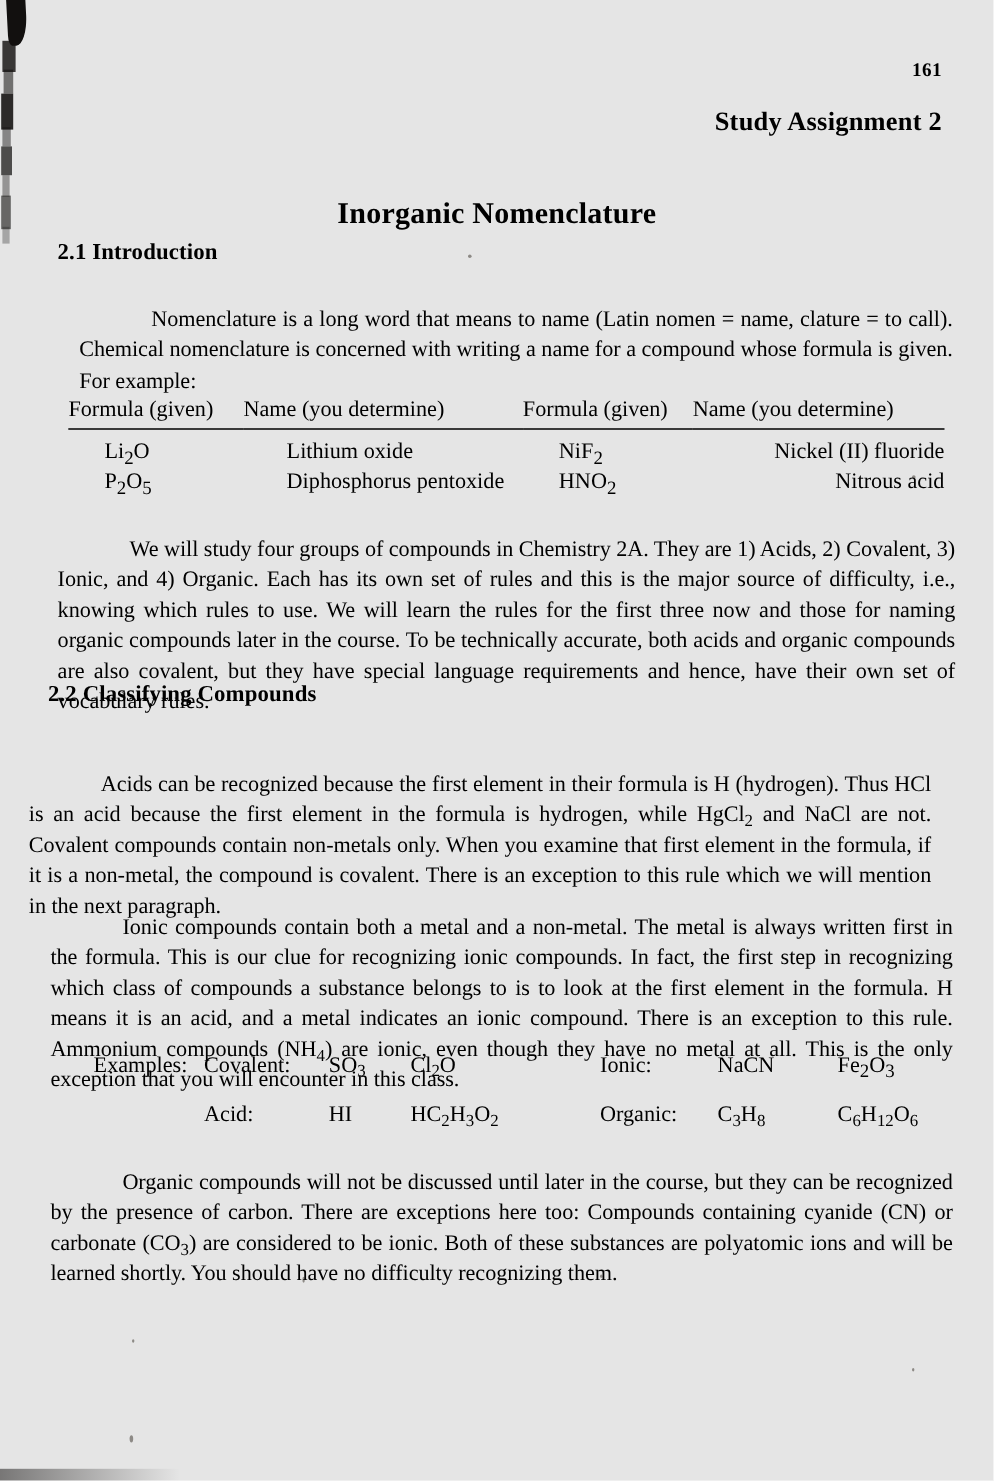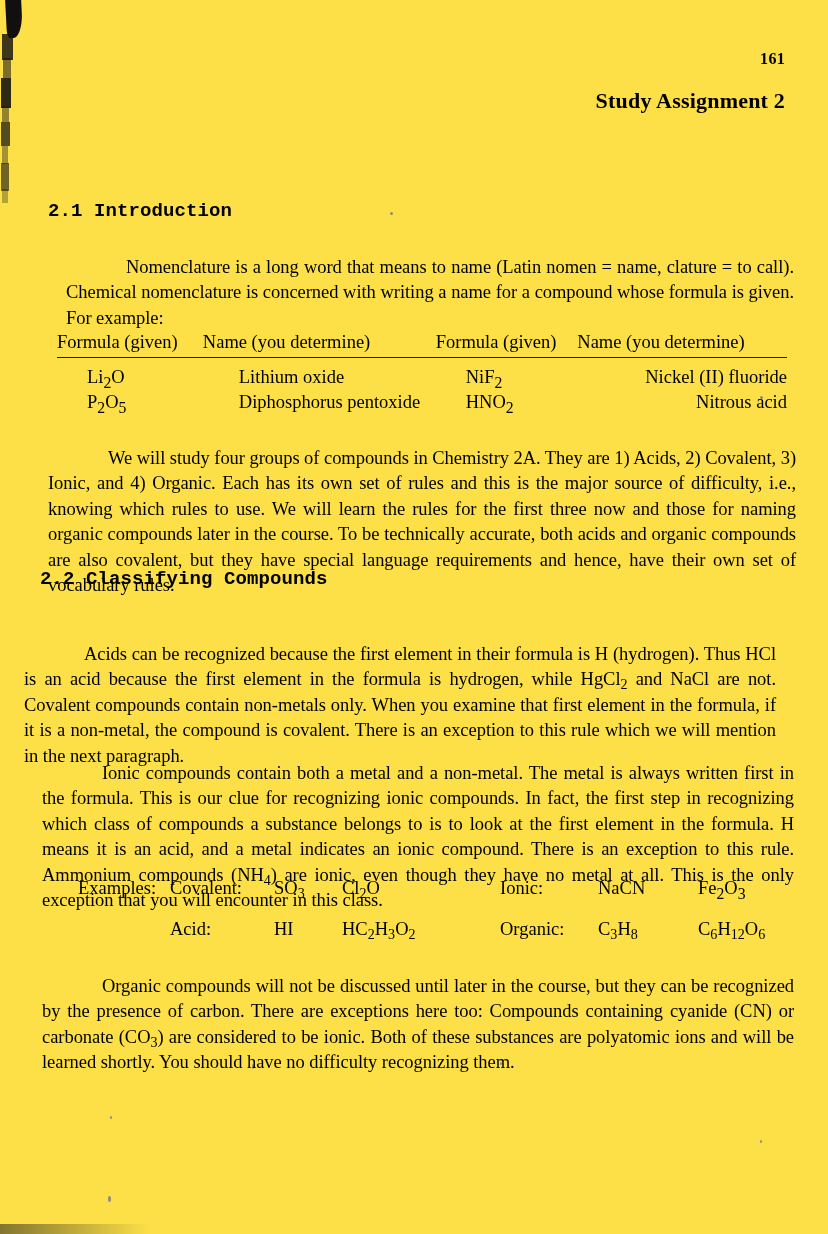--- a/index.html
+++ b/index.html
@@ -8,21 +8,21 @@
     background: #ffffff;
   }
   body {
     font-family: "Liberation Serif", "DejaVu Serif", serif;
     color: #000000;
   }
   #page {
     position: relative;
     width: 828px;
     height: 1234px;
-    background: #fde047;
+    background: #e5e5e5;
     overflow: hidden;
   }
 
   
   .scan-edge {
     position: absolute;
     left: 0;
     top: 0;
     width: 26px;
     height: 205px;
@@ -84,21 +84,20 @@
     font-size: 25px;
     font-weight: bold;
     letter-spacing: .2px;
   }
 
   .section-heading {
     position: absolute;
     font-size: 19px;
     font-weight: bold;
     letter-spacing: .1px;
-    font-family: Liberation Mono, monospace;
   }
   #sec-2-1 { top: 200px; left: 48px; }
   #sec-2-2 { top: 568px; left: 40px; }
 
   .para {
     position: absolute;
     font-size: 18.5px;
     line-height: 25.5px;
     text-align: justify;
     text-indent: 60px;
@@ -191,20 +190,21 @@
   <div class="speck" style="left:500px;top:1062px;width:2px;height:3px;"></div>
   <div class="speck" style="left:110px;top:1116px;width:2px;height:3px;"></div>
   <div class="speck" style="left:108px;top:1196px;width:3px;height:6px;"></div>
   <div class="speck" style="left:760px;top:1140px;width:2px;height:3px;"></div>
   <div class="speck" style="left:390px;top:212px;width:3px;height:3px;"></div>
   <div class="speck" style="left:455px;top:560px;width:3px;height:3px;"></div>
   <div class="speck" style="left:760px;top:396px;width:3px;height:3px;"></div>
 
   <div class="page-number">161</div>
   <div class="assignment-title">Study Assignment 2</div>
+  <h1 class="doc-title">Inorganic Nomenclature</h1>
 
   <div class="section-heading" id="sec-2-1">2.1 Introduction</div>
   <p class="para" id="para-intro">Nomenclature is a long word that means to name (Latin nomen = name, clature = to call).  Chemical nomenclature is concerned with writing a name for a compound whose formula is given.  For example:</p>
 
   <table id="formula-table">
     <thead>
       <tr>
         <th class="col-f1">Formula (given)</th>
         <th class="col-n1">Name (you determine)</th>
         <th class="col-f2">Formula (given)</th>

